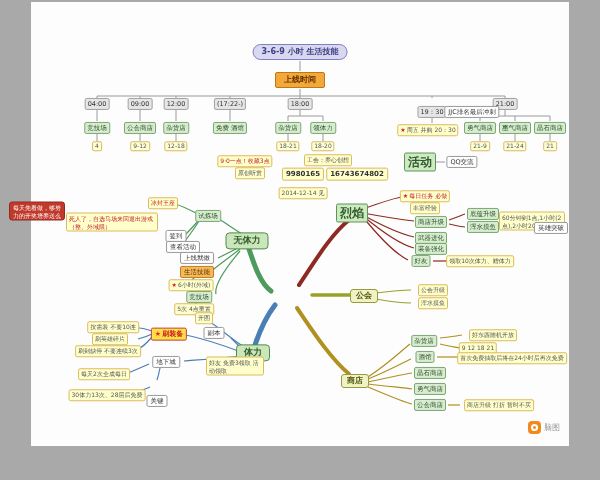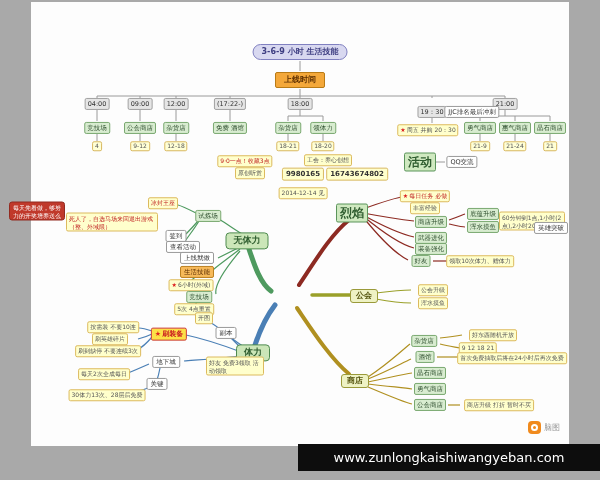--- a/index.html
+++ b/index.html
@@ -213,24 +213,24 @@
   <div class="node v-shop" style="left:199px;top:297px">竞技场</div>
   <div class="node v-note" style="left:194px;top:309px">5次 4点重置</div>
   <div class="node v-sidebox" style="left:37px;top:211px">每天先看做，够努力的开奖培养送么</div>
 
   <div class="node v-branch" style="left:253px;top:353px">体力</div>
   <div class="node v-note" style="left:204px;top:318px">开图</div>
   <div class="node v-redbox" style="left:169px;top:334px"><span class="star">★</span><span>刷装备</span></div>
   <div class="node v-note" style="left:113px;top:327px">按需装 不要10连</div>
   <div class="node v-note" style="left:110px;top:339px">刷英雄碎片</div>
   <div class="node v-note" style="left:108px;top:351px">刷到缺停 不要连续3次</div>
-  <div class="node v-white" style="left:226px;top:333px">副本</div>
+  <div class="node v-white" style="left:214px;top:333px">副本</div>
   <div class="node v-white" style="left:166px;top:362px">地下城</div>
   <div class="node v-note" style="left:104px;top:374px">每天2次全成每日</div>
-  <div class="node v-white" style="left:157px;top:384px">关键</div>
+  <div class="node v-white" style="left:157px;top:401px">关键</div>
   <div class="node v-note" style="left:107px;top:395px">30体力13次、28层后免费</div>
   <div class="node v-note wrap" style="left:235px;top:366px;width:58px">好友 免费3领取 活动领取</div>
 
   <div class="node v-greenhdr" style="left:352px;top:213px">烈焰</div>
   <div class="node v-rednote" style="left:425px;top:196px"><span class="star">★</span><span>每日任务 必做</span></div>
   <div class="node v-note" style="left:425px;top:208px">丰富经验</div>
   <div class="node v-shop" style="left:431px;top:222px">商店升级</div>
   <div class="node v-shop" style="left:483px;top:214px">底蕴升级</div>
   <div class="node v-shop" style="left:483px;top:227px">浑水摸鱼</div>
   <div class="node v-note wrap" style="left:532px;top:221px;width:66px">60分钟到1点,1小时(2点),2小时20点</div>
@@ -252,16 +252,13 @@
   <div class="node v-note" style="left:512px;top:358px">首次免费抽取后将在24小时后再次免费</div>
   <div class="node v-shop" style="left:430px;top:373px">晶石商店</div>
   <div class="node v-shop" style="left:430px;top:389px">勇气商店</div>
   <div class="node v-shop" style="left:430px;top:405px">公会商店</div>
   <div class="node v-note" style="left:499px;top:405px">商店升级 打折 暂时不买</div>
 
   <div class="wm">
     <span class="wm-icon"></span>
     <span class="wm-text">脑图</span>
   </div>
-  <div class="footer">
-    <span>www.zunlongkaishiwangyeban.com</span>
-  </div>
 </div>
 
 </body></html>

